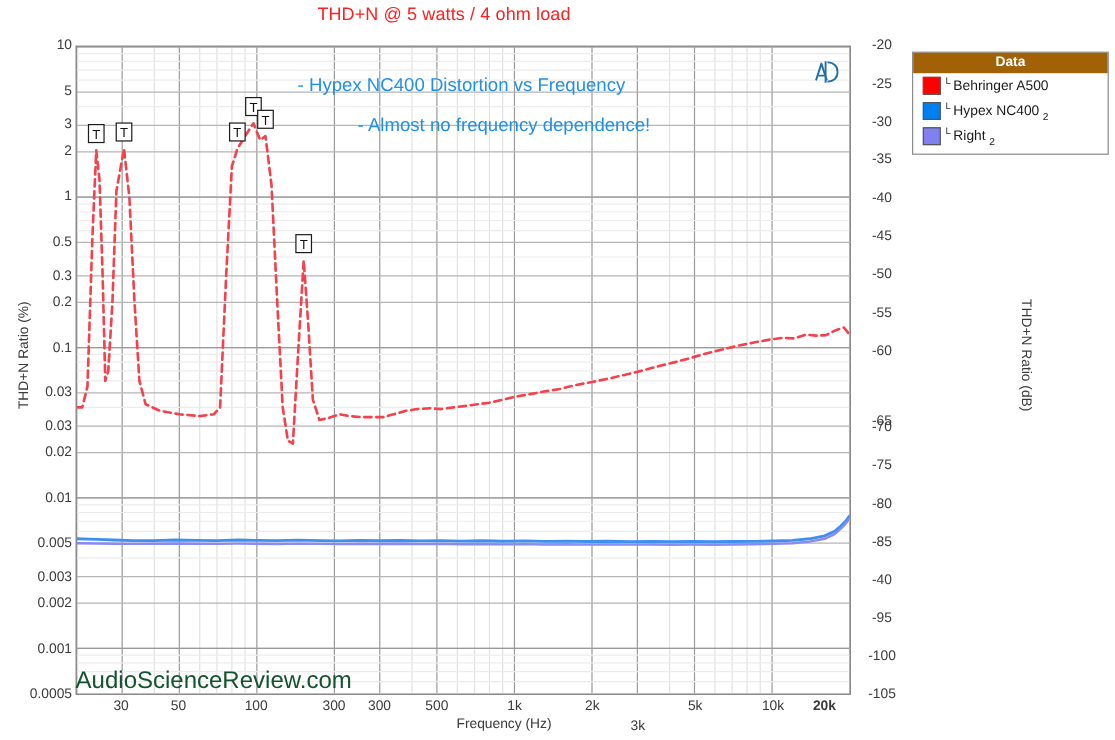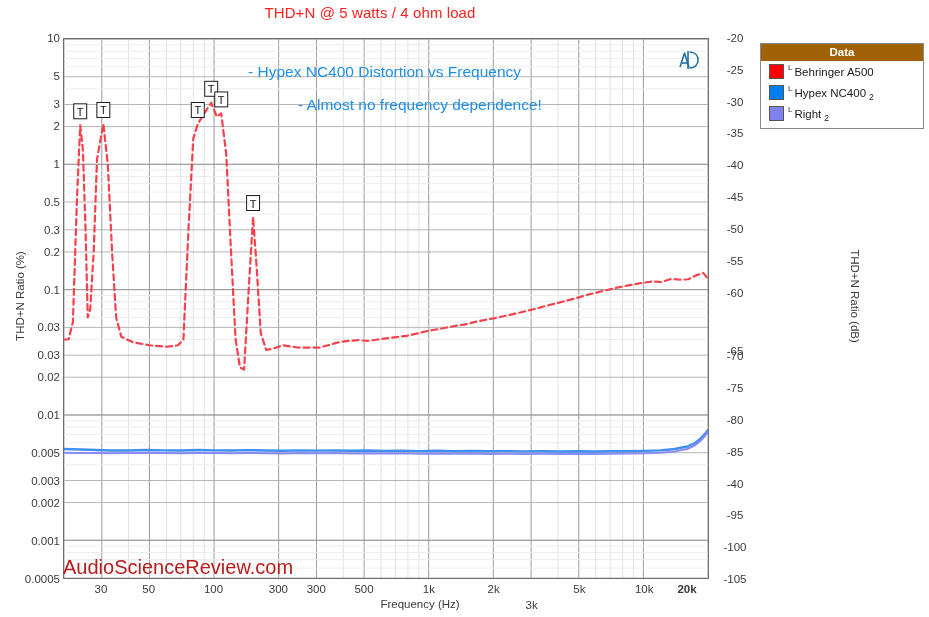--- a/index.html
+++ b/index.html
@@ -45,21 +45,21 @@
     position:absolute;left:320px;top:598px;width:200px;text-align:center;
     font-size:11.5px;color:#3a3a3a;white-space:nowrap;
   }
 
   
   .annot{
     position:absolute;font-size:15.5px;color:#1f8fe8;white-space:nowrap;
     font-family:"Liberation Sans",sans-serif;
   }
   .watermark{
-    position:absolute;left:63px;top:556px;font-size:20px;color:#b91c1c;
+    position:absolute;left:63px;top:556px;font-size:20px;color:#14532d;
     white-space:nowrap;font-family:"Liberation Sans",sans-serif;
   }
 
   
   .ap-logo{position:absolute;left:673px;top:50px;width:26px;height:20px;}
 
   
   #legend{
     position:absolute;left:760px;top:43px;width:164px;height:86px;
     border:1px solid #8a8a8a;background:#ffffff;box-sizing:border-box;

